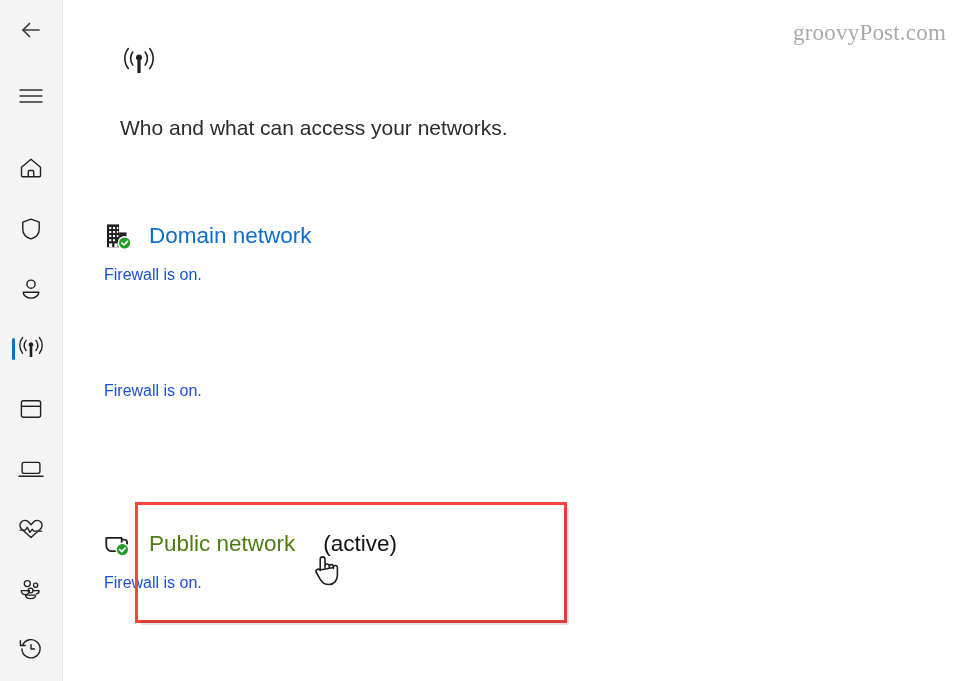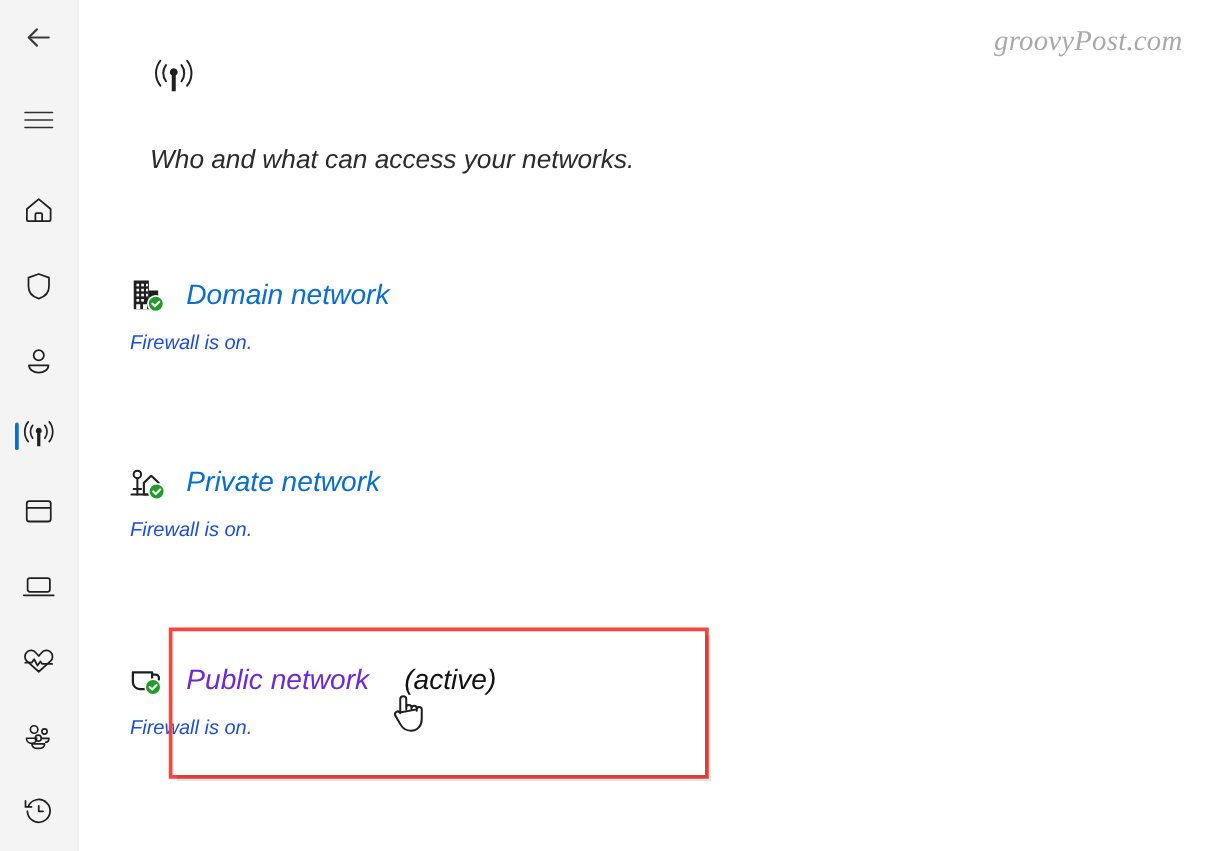--- a/index.html
+++ b/index.html
@@ -49,21 +49,20 @@
     height: 22px;
     background: #0a6ed1;
     border-radius: 2px;
   }
 
   
   #main {
     flex: 1 1 auto;
     position: relative;
     background: #ffffff;
-    font-style: italic;
   }
 
   .watermark {
     position: absolute;
     right: 24px;
     top: 20px;
     font-family: "Liberation Serif", serif;
     font-size: 23px;
     color: #a9a9a9;
     letter-spacing: 0.2px;
@@ -123,21 +122,21 @@
     margin-right: 14px;
   }
   .net-link {
     font-size: 22.5px;
     color: #0a6ed1;
     text-decoration: none;
     white-space: nowrap;
     cursor: pointer;
   }
   .net-link.plain {
-    color: #6d28d9;
+    color: #4d7c0f;
   }
   .net-active {
     font-size: 22.5px;
     color: #111111;
     margin-left: 28px;
     white-space: nowrap;
   }
   .net-status {
     font-size: 16px;
     color: #1d4ed8;
@@ -336,35 +335,20 @@
             <circle cx="21.6" cy="22" r="5.6" fill="#1f9d28"></circle>
             <path d="m18.9 22 2 2 3.5-3.6" stroke="#fff" stroke-width="1.7" stroke-linecap="round" stroke-linejoin="round" fill="none"></path>
           </svg>
         </span>
         <a class="net-link" href="#">Domain network</a>
       </div>
       <div class="net-status">Firewall is on.</div>
     </section>
 
     <section class="net-block" style="top:369px">
-      <div class="net-row">
-        <span class="net-icon">
-          <svg width="32" height="30" viewBox="0 0 32 30" fill="none">
-            <path d="M2.2 24.6h22" stroke="#1f1f1f" stroke-width="1.7" stroke-linecap="round"></path>
-            <circle cx="6.9" cy="8.5" r="3" stroke="#1f1f1f" stroke-width="1.6" fill="none"></circle>
-            <path d="M6.9 11.6v13" stroke="#1f1f1f" stroke-width="1.6" stroke-linecap="round"></path>
-            <path d="M3.9 20.1h6" stroke="#1f1f1f" stroke-width="1.6" stroke-linecap="round"></path>
-            <path d="M12.1 15.2 18 9.6l5.9 5.6v9.4H12.1z" stroke="#1f1f1f" stroke-width="1.7" stroke-linejoin="round" fill="none"></path>
-            <circle cx="22.3" cy="22.2" r="7" fill="#fff"></circle>
-            <circle cx="22.3" cy="22.2" r="5.6" fill="#1f9d28"></circle>
-            <path d="m19.6 22.2 2 2 3.5-3.6" stroke="#fff" stroke-width="1.7" stroke-linecap="round" stroke-linejoin="round" fill="none"></path>
-          </svg>
-        </span>
-        <a class="net-link" href="#">Private network</a>
-      </div>
       <div class="net-status">Firewall is on.</div>
     </section>
 
     <section class="net-block" style="top:527px">
       <div class="net-row">
         <span class="net-icon">
           <svg width="32" height="30" viewBox="0 0 32 30" fill="none">
             <path d="M3.3 8.9h15.4v7.9a5.4 5.4 0 0 1-5.4 5.4H8.7a5.4 5.4 0 0 1-5.4-5.4z" stroke="#1f1f1f" stroke-width="1.8" stroke-linejoin="round" fill="none"></path>
             <path d="M18.7 10.6h2.6a2.9 2.9 0 0 1 0 5.8h-2.6" stroke="#1f1f1f" stroke-width="1.8" stroke-linejoin="round" fill="none"></path>
             <circle cx="19.4" cy="20.6" r="7" fill="#fff"></circle>

